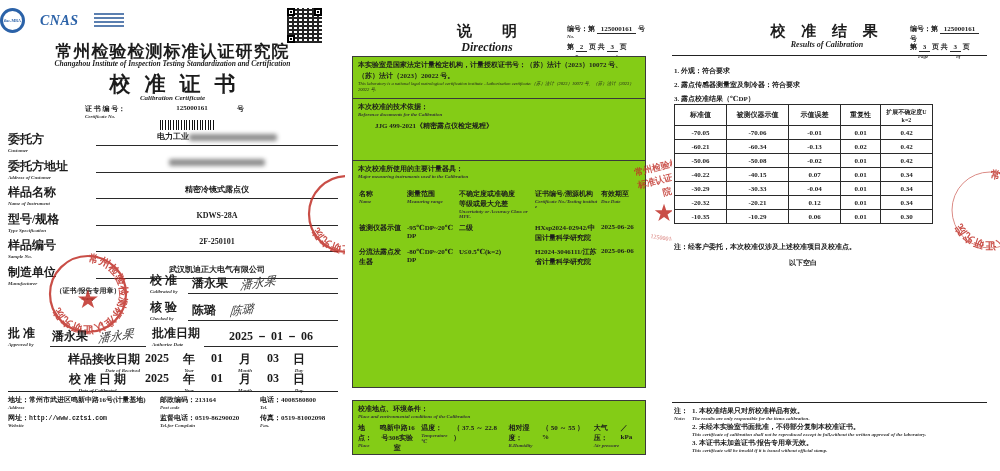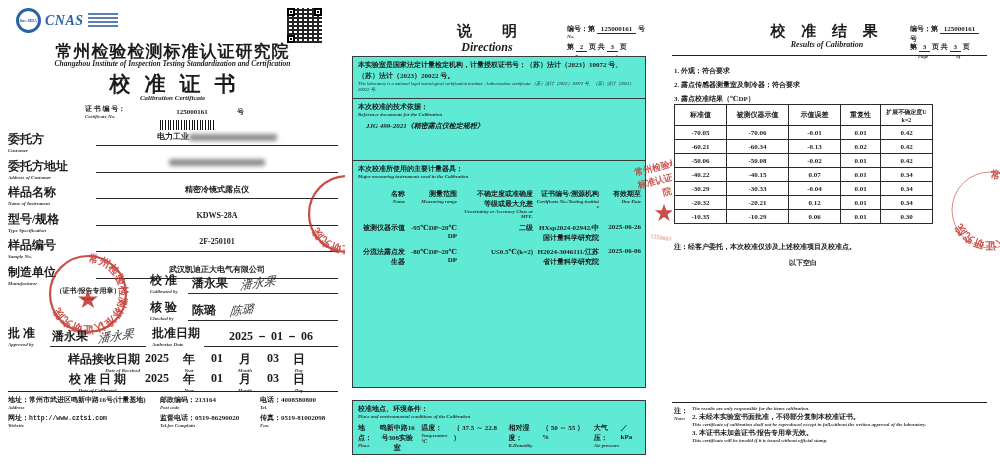--- a/index.html
+++ b/index.html
@@ -18,24 +18,24 @@
   .redact{display:inline-block;height:7px;background:#8e8e8e;filter:blur(2px);border-radius:2px;vertical-align:middle;}
   
   .frow{display:flex;align-items:flex-start;margin-bottom:4.5px;}
   .flabel{width:88px;flex:none;}
   .fval{flex:1;text-align:center;font-size:8px;font-weight:bold;border-bottom:1px solid #2a2a2a;min-height:13px;padding-bottom:1px;}
   
   .script{font-family:"DejaVu Serif",serif;font-style:italic;font-size:12px;color:#3a3a3a;transform:rotate(-8deg) skewX(-12deg);display:inline-block;}
   
   .sealsvg{opacity:.85;}
   
-  .box{position:absolute;left:0;width:294px;border:1px solid #3a3a3a;background:#5eead4;box-sizing:border-box;padding:3px 5px;}
+  .box{position:absolute;left:0;width:294px;border:1px solid #3a3a3a;background:#84cc16;box-sizing:border-box;padding:3px 5px;}
   table{border-collapse:collapse;}
   .insttab{width:100%;table-layout:fixed;}
-  .insttab th,.insttab td{border:none;vertical-align:top;text-align:right;padding:2px 1px;word-break:break-all;}
+  .insttab th,.insttab td{border:none;vertical-align:top;text-align:left;padding:2px 1px;word-break:break-all;}
   .restab{table-layout:fixed;border-radius:11px;}
   .restab th,.restab td{border:1px solid #2a2a2a;text-align:center;font-size:7px;font-weight:bold;padding:0 1px;}
   .restab th{height:20px;}
   .restab td{height:13px;}
   .qr{position:absolute;background:#fff;}
   .qrnoise{position:absolute;inset:0;background-image:repeating-linear-gradient(0deg,#000 0 2px,transparent 2px 4px),repeating-linear-gradient(90deg,#000 0 2px,transparent 2px 5px);opacity:.85;}
   .finder{position:absolute;width:8px;height:8px;border:2px solid #000;background:#fff;box-sizing:border-box;}
   .finder::after{content:"";position:absolute;left:1px;top:1px;width:2px;height:2px;background:#000;}
   .barcode{background:repeating-linear-gradient(90deg,#111 0 1px,#fff 1px 2px,#111 2px 3.5px,#fff 3.5px 5.5px,#111 5.5px 6.5px,#fff 6.5px 8px);}
   .ilac{width:25px;height:25px;border-radius:50%;border:3px solid #2b62a8;box-sizing:border-box;display:flex;align-items:center;justify-content:center;}
@@ -46,21 +46,21 @@
   .hdr-no .num{border-bottom:1px solid #2a2a2a;padding:0 4px;}
   .envgrp{margin-right:5px;display:flex;align-items:flex-start;}
 </style>
 </head>
 <body>
 
 <div id="canvas">
 
   <div class="page" style="left:0;width:345px;">
 
-    <div class="abs" style="left:16px;top:8px;display:flex;align-items:center;gap:4px;">
+    <div class="abs" style="left:0;top:8px;display:flex;align-items:center;gap:15px;">
       <div class="ilac">
           <span>ilac-MRA</span>
         </div>
       <div class="cnasword">CNAS</div>
       <div class="cnasbars" style="width:30px;">
           <div></div>
           <div></div>
           <div></div>
           <div></div>
         </div>
@@ -73,21 +73,21 @@
       <div class="finder" style="left:0;bottom:0;"></div>
     </div>
 
     <div class="abs ctr" style="left:0;top:40px;width:345px;font-size:17px;font-weight:bold;letter-spacing:1px;">常州检验检测标准认证研究院</div>
     <div class="abs ctr i b" style="left:0;top:59px;width:345px;font-size:7.5px;">Changzhou Institute of Inspection Testing Standardization and Certification</div>
 
     <div class="abs ctr" style="left:0;top:70px;width:345px;font-size:21px;font-weight:bold;letter-spacing:14px;text-indent:14px;">校准证书</div>
     <div class="abs ctr i b" style="left:0;top:94px;width:345px;font-size:7px;">Calibration Certificate</div>
 
     <div class="abs" style="left:85px;top:104px;">
-      <div style="display:flex;align-items:center;">
+      <div style="display:flex;align-items:flex-start;">
         <div style="width:62px;">
           <div class="cn7">证 书 编 号：</div>
           <div class="en5">Certificate No.</div>
         </div>
         <div class="cn7" style="width:90px;text-align:center;">125000161</div>
         <div class="cn7">号</div>
       </div>
       <div class="barcode" style="margin-left:75px;margin-top:1px;width:56px;height:10px;"></div>
     </div>
 
@@ -283,21 +283,21 @@
     </div>
 
     <div class="box" style="top:56px;height:43px;">
       <div class="cn7" style="line-height:1.5;">本实验室是国家法定计量检定机构，计量授权证书号：（苏）法计（2023）10072 号、（苏）法计（2023）20022 号。</div>
       <div style="font-size:4.5px;font-style:italic;line-height:1.4;">This laboratory is a national legal metrological certification institute . Authorization certificate:（苏）法计（2023）10072 号、（苏）法计（2023）20022 号.</div>
     </div>
 
     <div class="box" style="top:98px;height:63px;">
       <div class="cn7">本次校准的技术依据：</div>
       <div class="en5">Reference documents for the Calibration</div>
-      <div class="cn7" style="margin-top:4px;margin-left:8px;font-style:italic;">JJG 499-2021《精密露点仪检定规程》</div>
+      <div class="cn7" style="margin-top:4px;margin-left:17px;">JJG 499-2021《精密露点仪检定规程》</div>
     </div>
 
     <div class="box" style="top:160px;height:228px;">
       <div class="cn7">本次校准所使用的主要计量器具：</div>
       <div class="en5">Major measuring instruments used in the Calibration</div>
       <table class="insttab" style="margin-top:8px;">
         <colgroup>
             <col style="width:48px;">
             <col style="width:52px;">
             <col style="width:76px;">
@@ -487,20 +487,21 @@
     <div class="abs cn7" style="left:2px;top:242px;">注：经客户委托，本次校准仅涉及上述校准项目及校准点。</div>
     <div class="abs cn7 ctr" style="left:2px;top:258px;width:258px;">以下空白</div>
 
     <div class="abs" style="left:0;top:402px;width:315px;border-top:1.5px solid #222;"></div>
     <div class="abs" style="left:2px;top:406px;width:310px;display:flex;">
       <div style="width:18px;">
         <div class="cn7">注：</div>
         <div class="en5">Note:</div>
       </div>
       <div style="flex:1;">
+        <div class="cn7">1. 本校准结果只对所校准样品有效。</div>
         <div class="en5">The results are only responsible for the items calibration.</div>
         <div class="cn7" style="margin-top:1px;">2. 未经本实验室书面批准，不得部分复制本校准证书。</div>
         <div class="en5">This certificate of calibration shall not be reproduced except in full,without the written approval of the laboratory.</div>
         <div class="cn7" style="margin-top:1px;">3. 本证书未加盖证书/报告专用章无效。</div>
         <div class="en5">This certificate will be invalid if it is issued without official stamp.</div>
       </div>
     </div>
   </div>
 
   <svg class="abs sealsvg" style="left:948px;top:168px;" width="84" height="84" viewBox="0 0 84 84">

